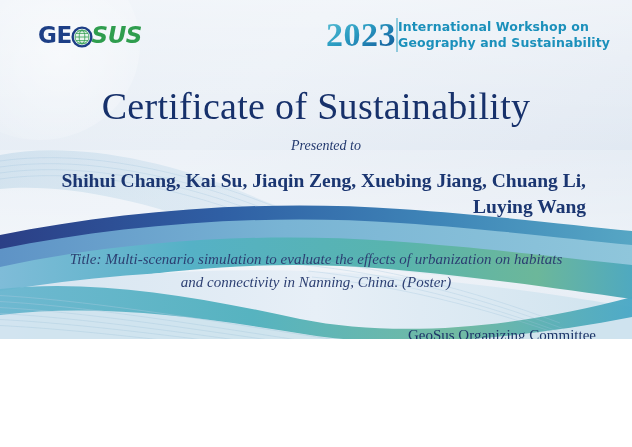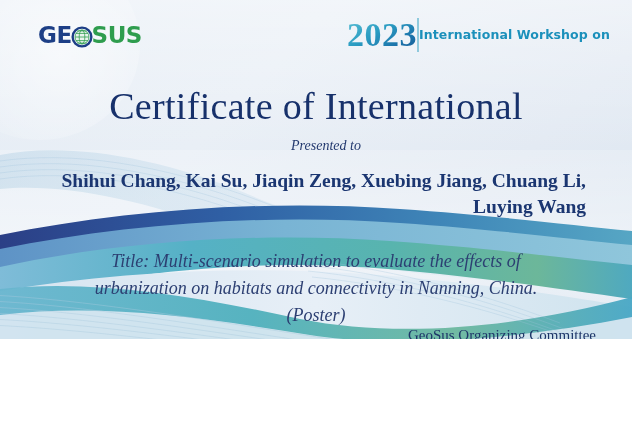--- a/index.html
+++ b/index.html
@@ -66,21 +66,21 @@
     top: 10px;
     display: flex;
     align-items: center;
     font-family: "DejaVu Sans", "Liberation Sans", sans-serif;
     font-weight: bold;
     font-size: 23px;
     letter-spacing: -0.5px;
     line-height: 1;
   }
   .logo-ge { color: #1d3f86; }
-  .logo-sus { color: #2f9d4e; }
+  .logo-sus { color: #2f9d4e; font-style: italic; }
   .logo-globe {
     width: 22px;
     height: 22px;
     margin: 0 -1px;
     position: relative;
     top: 1px;
   }
 
   .event-block {
     position: absolute;
@@ -147,21 +147,21 @@
     line-height: 1.35;
     color: #1b3671;
   }
   .paper-title {
     position: absolute;
     left: 66px;
     right: 66px;
     top: 248px;
     text-align: center;
     font-style: italic;
-    font-size: 18px;
+    font-size: 15px;
     line-height: 1.5;
     color: #2c3f72;
   }
   .signature {
     position: absolute;
     right: 36px;
     top: 324px;
     text-align: right;
     font-size: 15px;
     line-height: 1.5;
@@ -274,25 +274,26 @@
         </svg>
       </span>
       <span class="logo-sus">SUS</span>
     </div>
 
     <div class="event-block">
       <div class="year">2023</div>
       <div class="year-divider"></div>
       <div class="event-name">
         <div>International Workshop on</div>
+        <div>Geography and Sustainability</div>
       </div>
     </div>
   </div>
 
-  <div class="cert-title">Certificate of International</div>
+  <div class="cert-title">Certificate of Sustainability</div>
   <div class="presented-to">Presented to</div>
   <div class="recipients">Shihui Chang, Kai Su, Jiaqin Zeng, Xuebing Jiang, Chuang Li, Luying Wang</div>
   <div class="paper-title">Title: Multi-scenario simulation to evaluate the effects of urbanization on habitats and connectivity in Nanning, China. (Poster)</div>
 
   <div class="signature">
     <div>GeoSus Organizing Committee</div>
     <div>October 2023</div>
   </div>
 
 </div>

